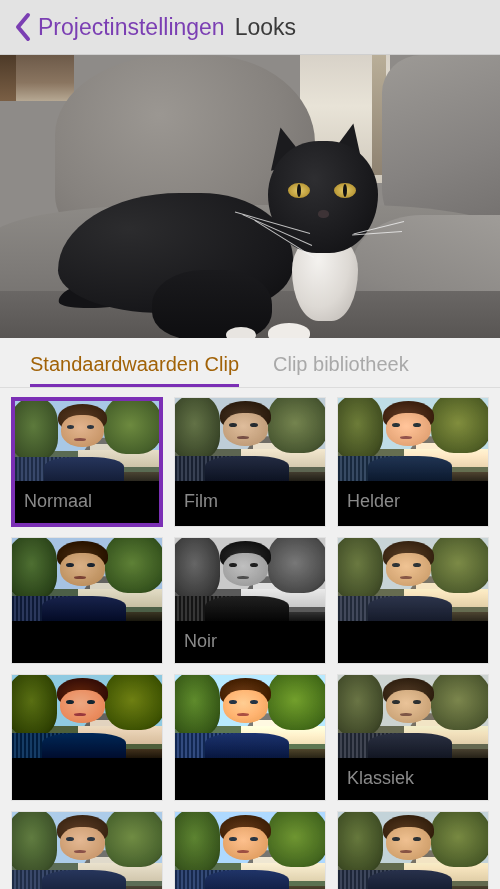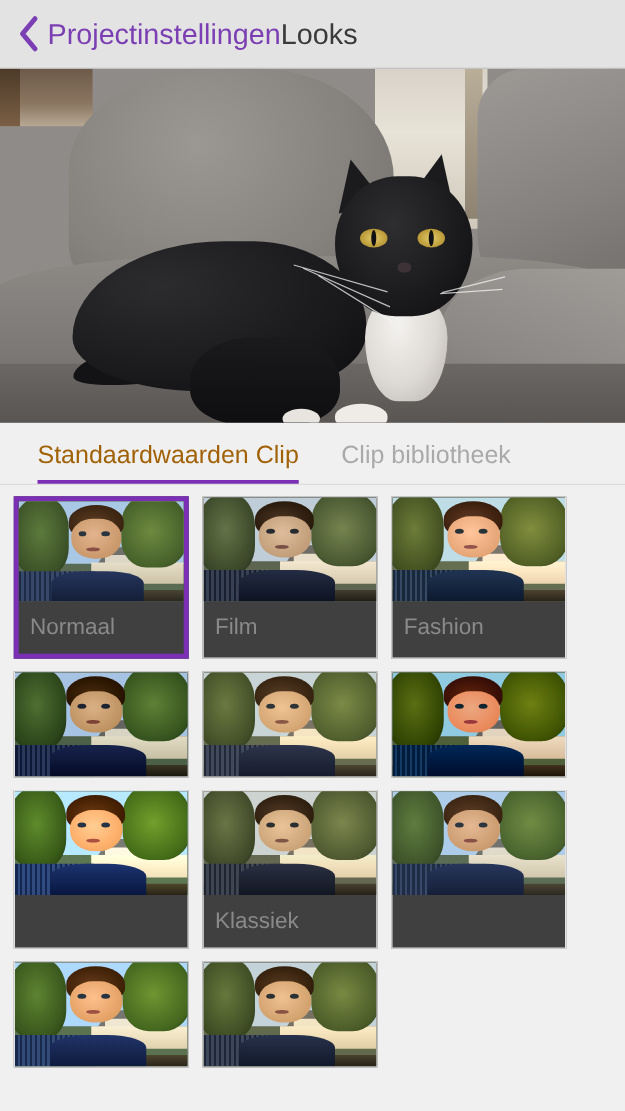--- a/index.html
+++ b/index.html
@@ -34,20 +34,21 @@
   .back-label {
     font-size: 23px;
     color: #7b3fb3;
     margin-left: 4px;
     white-space: nowrap;
     cursor: pointer;
   }
   .screen-title {
     font-size: 23px;
     color: #3a3a3a;
+    margin-left: 10px;
     white-space: nowrap;
   }
 
   
   .preview {
     position: relative;
     height: 283px;
     width: 500px;
     overflow: hidden;
     background: #8e8b88;
@@ -178,22 +179,22 @@
 
   
   .grid {
     padding: 9px 0 0 11px;
     display: flex;
     flex-wrap: wrap;
     gap: 10px 11px;
     width: 500px;
   }
   .card {
-    width: 140px;
-    background: #404040;
+    width: 152px;
+    background: #000000;
     border: 1px solid #e2e2e2;
     cursor: pointer;
     flex: 0 0 auto;
   }
   .card.selected { border: 4px solid #7b2fb5; }
   .thumb {
     width: 100%;
     height: 83px;
     position: relative;
     overflow: hidden;
@@ -361,21 +362,21 @@
   <div class="t-tree-r"></div>
   <div class="t-ground"></div>
   <div class="t-fence"></div>
   <div class="t-hair"></div>
   <div class="t-face"></div>
   <div class="t-eye a"></div>
   <div class="t-eye b"></div>
   <div class="t-mouth"></div>
   <div class="t-shirt"></div>
 </div>
-      <div class="card-label">Fashion</div>
+      <div class="card-label">Helder</div>
     </div>
     <div class="card">
       <div class="thumb f-cinema">
   <div class="t-sky"></div>
   <div class="t-house"></div>
   <div class="t-chim"></div>
   <div class="t-wall2"></div>
   <div class="t-wall"></div>
   <div class="t-tree-l"></div>
   <div class="t-tree-r"></div>
@@ -383,20 +384,40 @@
   <div class="t-fence"></div>
   <div class="t-hair"></div>
   <div class="t-face"></div>
   <div class="t-eye a"></div>
   <div class="t-eye b"></div>
   <div class="t-mouth"></div>
   <div class="t-shirt"></div>
 </div>
     </div>
     <div class="card">
+      <div class="thumb f-noir">
+  <div class="t-sky"></div>
+  <div class="t-house"></div>
+  <div class="t-chim"></div>
+  <div class="t-wall2"></div>
+  <div class="t-wall"></div>
+  <div class="t-tree-l"></div>
+  <div class="t-tree-r"></div>
+  <div class="t-ground"></div>
+  <div class="t-fence"></div>
+  <div class="t-hair"></div>
+  <div class="t-face"></div>
+  <div class="t-eye a"></div>
+  <div class="t-eye b"></div>
+  <div class="t-mouth"></div>
+  <div class="t-shirt"></div>
+</div>
+      <div class="card-label">Noir</div>
+    </div>
+    <div class="card">
       <div class="thumb f-6uur">
   <div class="t-sky"></div>
   <div class="t-house"></div>
   <div class="t-chim"></div>
   <div class="t-wall2"></div>
   <div class="t-wall"></div>
   <div class="t-tree-l"></div>
   <div class="t-tree-r"></div>
   <div class="t-ground"></div>
   <div class="t-fence"></div>

